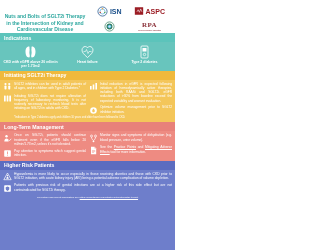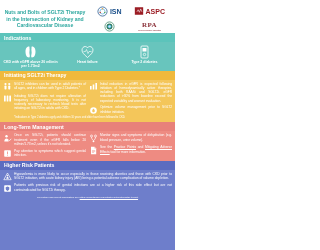--- a/index.html
+++ b/index.html
@@ -7,21 +7,21 @@
     width:175px;height:250px;overflow:hidden;
     font-family:"Liberation Sans",sans-serif;
     background:#ffffff;
     -webkit-font-smoothing:antialiased;
   }
   .page{width:175px;height:250px;position:relative;display:flex;flex-direction:column;}
 
   
   .header{
     background:#ffffff;
-    display:flex;align-items:center;
+    display:flex;align-items:flex-end;
     padding:3px 3px 0 3px;
     height:33px;box-sizing:border-box;
   }
   .title{
     flex:0 0 84px;
     color:#2fa8a0;
     font-size:5.1px;
     font-weight:bold;
     line-height:1.28;
     text-align:center;

